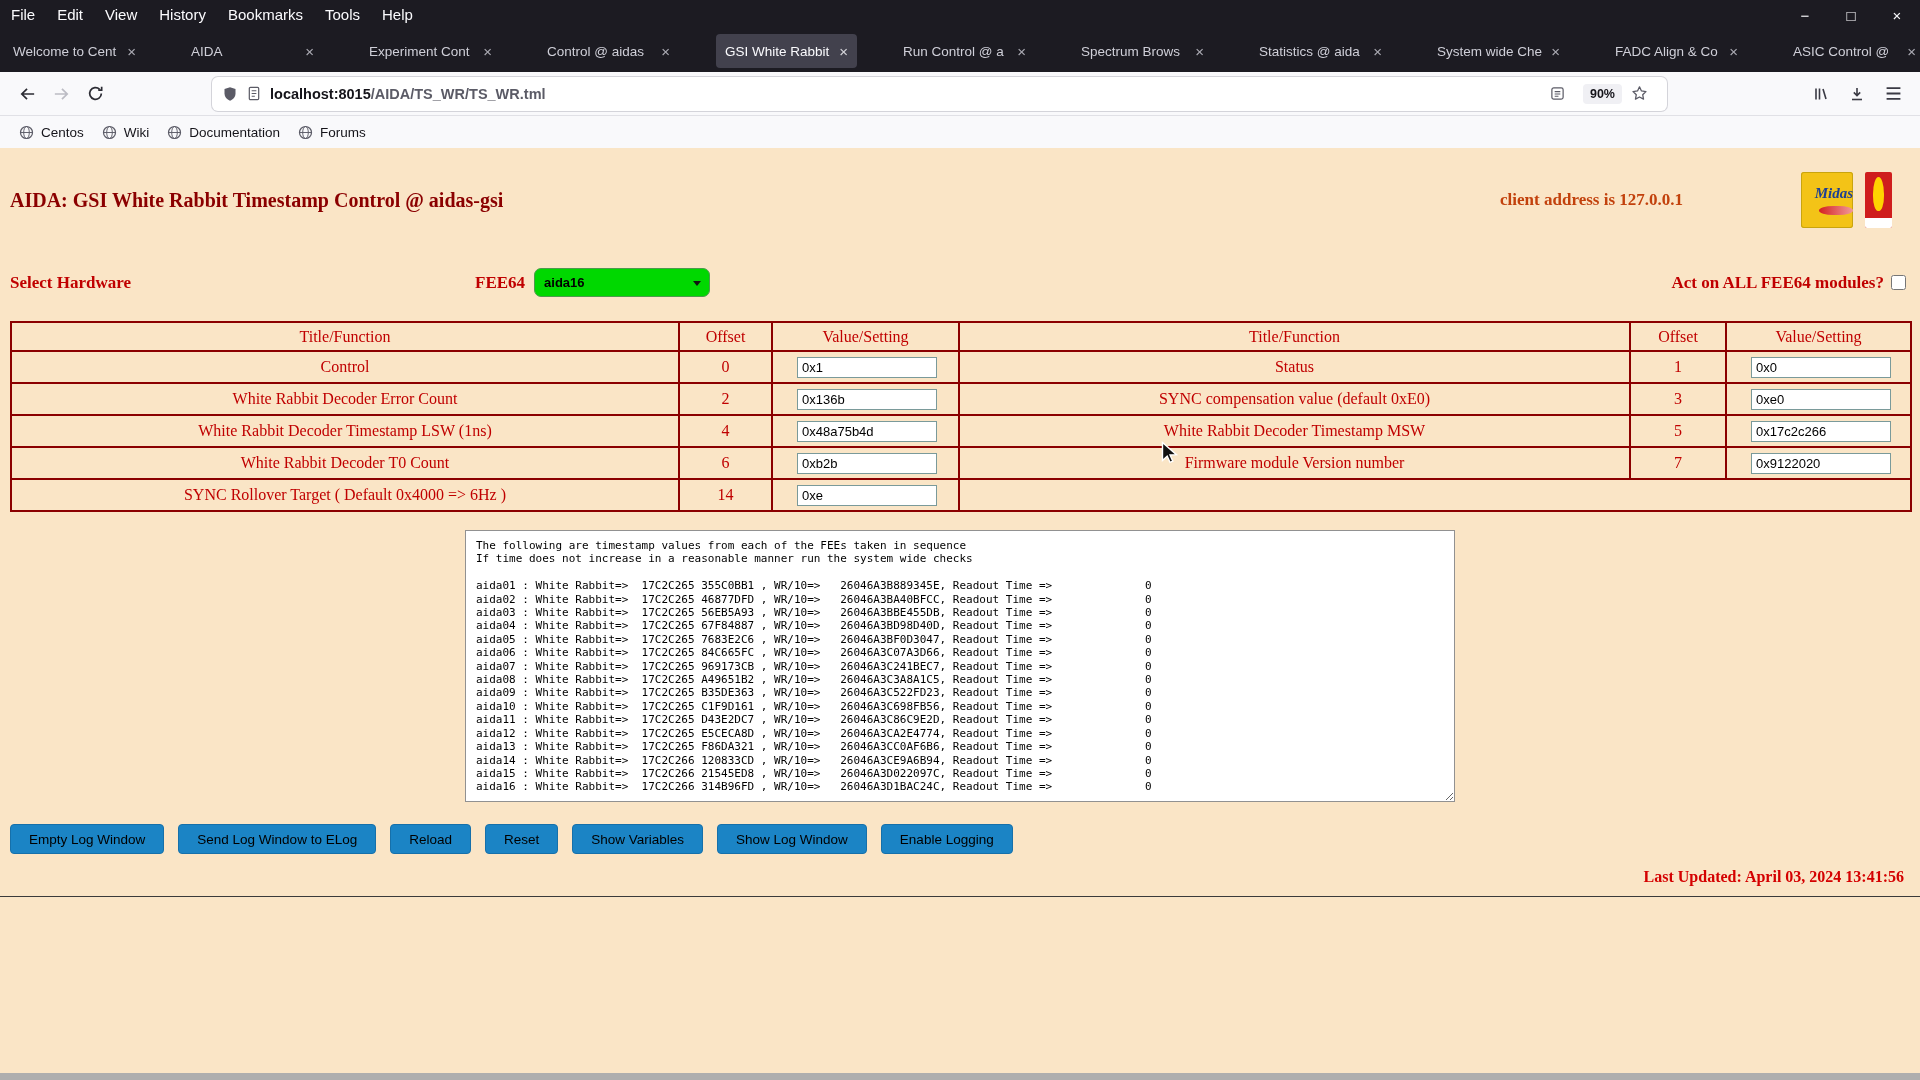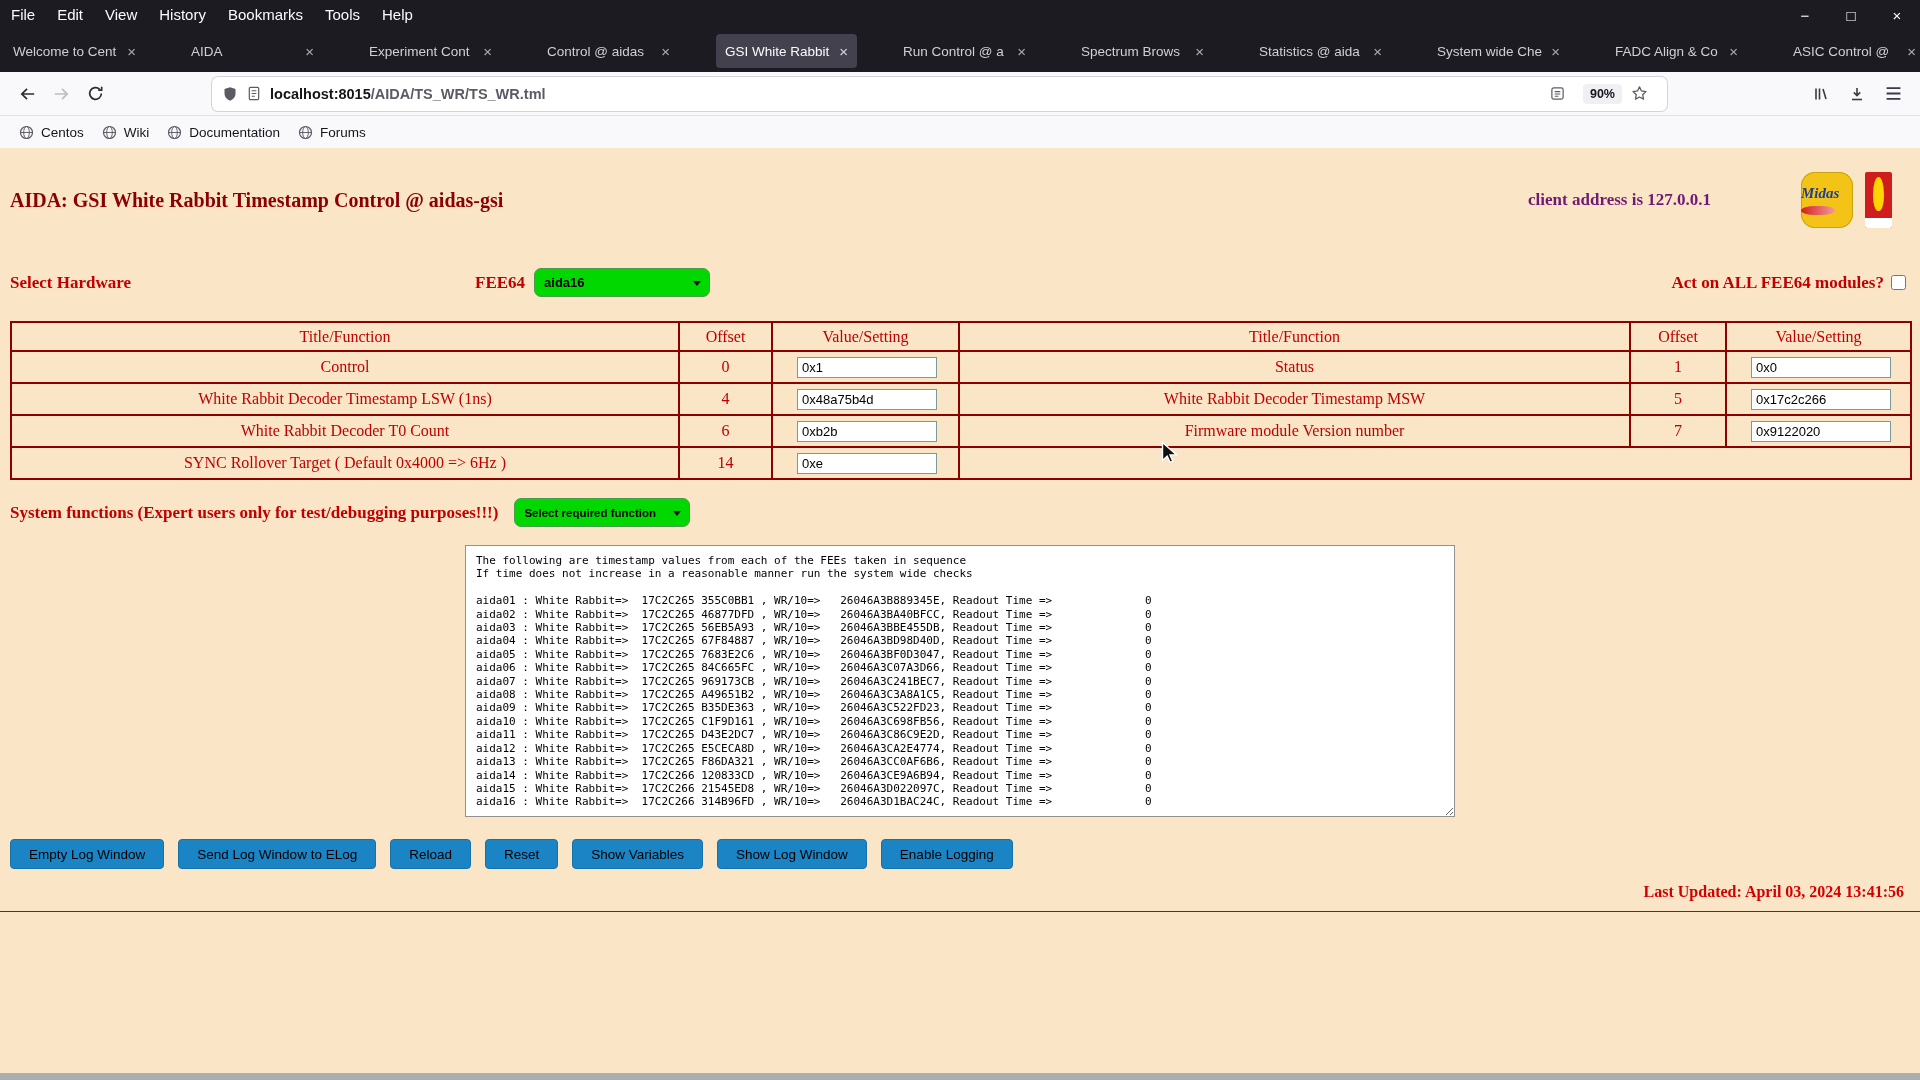--- a/index.html
+++ b/index.html
@@ -35,24 +35,24 @@
   .nav-right { margin-left:auto; display:flex; align-items:center; gap:2px; }
 
   .bmbar { height:32px; background:#f9f9fb; display:flex; align-items:center; padding:0 10px; font-size:13.5px; color:#15141a; }
   .bm-item { display:flex; align-items:center; gap:7px; padding:4px 9px; border-radius:4px; }
 
   
   .content { position:relative; height:926px; color:#C00000; font-family:"Liberation Serif", serif; }
 
   .page-header { display:flex; align-items:center; padding:24px 28px 0 10px; }
   .page-title { font-weight:bold; font-size:20px; color:#8B0000; }
-  .client-address { margin-left:auto; margin-right:90px; font-weight:bold; font-size:17px; color:#701a75; }
+  .client-address { margin-left:auto; margin-right:118px; font-weight:bold; font-size:17px; color:#c2410c; }
   .logos { display:flex; gap:12px; align-items:center; }
-  .logo-midas { width:52px; height:56px; background:#f3c317; border-radius:14px; box-shadow:0 0 0 1px #c9a40e inset;
-                display:flex; flex-direction:column; align-items:flex-start; justify-content:center; gap:4px; }
+  .logo-midas { width:52px; height:56px; background:#f3c317; border-radius:3px; box-shadow:0 0 0 1px #c9a40e inset;
+                display:flex; flex-direction:column; align-items:flex-end; justify-content:center; gap:4px; }
   .midas-m { font:italic bold 15px "Liberation Serif", serif; color:#1d3f94; }
   .midas-swoosh { width:34px; height:9px; border-radius:50%/60%; background:linear-gradient(90deg,#d42020,#f29a9a); }
   .logo-2 { width:27px; height:56px; background:#cf1d1d; border-radius:2px; position:relative; overflow:hidden; }
   .logo-2 .flame { position:absolute; left:8px; top:5px; width:11px; height:34px; background:#ffd400; border-radius:50% 50% 45% 45%; }
   .logo-2::after { content:""; position:absolute; left:0; bottom:0; width:100%; height:10px; background:#fff; }
 
   .hw-row { display:flex; align-items:center; margin:40px 14px 0 10px; }
   .lbl-bold-red { font-weight:bold; font-size:17px; color:#C00000; }
   .hw-fee { margin-left:344px; }
   .act-all { margin-left:auto; display:flex; align-items:center; gap:7px; }
@@ -315,20 +315,28 @@
     </tr>
     <tr>
       <td>Control</td>
       <td>0</td>
       <td class="t-value"><input class="val-input" value="0x1" style=""></td>
       <td>Status</td>
       <td>1</td>
       <td class="t-value"><input class="val-input" value="0x0" style=""></td>
     </tr>
     <tr>
+      <td>White Rabbit Decoder Error Count</td>
+      <td>2</td>
+      <td class="t-value"><input class="val-input" value="0x136b" style=""></td>
+      <td>SYNC compensation value (default 0xE0)</td>
+      <td>3</td>
+      <td class="t-value"><input class="val-input" value="0xe0" style=""></td>
+    </tr>
+    <tr>
       <td>White Rabbit Decoder Timestamp LSW (1ns)</td>
       <td>4</td>
       <td class="t-value"><input class="val-input" value="0x48a75b4d" style=""></td>
       <td>White Rabbit Decoder Timestamp MSW</td>
       <td>5</td>
       <td class="t-value"><input class="val-input" value="0x17c2c266" style=""></td>
     </tr>
     <tr>
       <td>White Rabbit Decoder T0 Count</td>
       <td>6</td>
@@ -339,27 +347,20 @@
     </tr>
     <tr>
       <td>SYNC Rollover Target ( Default 0x4000 =&gt; 6Hz )</td>
       <td>14</td>
       <td class="t-value"><input class="val-input" value="0xe" style=""></td>
       <td colspan="3"></td>
     </tr>
   </tbody>
     </table>
 
-  <div class="sys-row">
-    <span class="lbl-bold-red">System functions (Expert users only for test/debugging purposes!!!)</span>
-    <div class="gsel small">
-      <span class="gsel-label">Select required function</span>
-      <span class="gsel-arrow"></span>
-    </div>
-  </div>
 
   <textarea class="log-area" spellcheck="false" style="">The following are timestamp values from each of the FEEs taken in sequence
 If time does not increase in a reasonable manner run the system wide checks
 
 aida01 : White Rabbit=&gt;  17C2C265 355C0BB1 , WR/10=&gt;   26046A3B889345E, Readout Time =&gt;              0
 aida02 : White Rabbit=&gt;  17C2C265 46877DFD , WR/10=&gt;   26046A3BA40BFCC, Readout Time =&gt;              0
 aida03 : White Rabbit=&gt;  17C2C265 56EB5A93 , WR/10=&gt;   26046A3BBE455DB, Readout Time =&gt;              0
 aida04 : White Rabbit=&gt;  17C2C265 67F84887 , WR/10=&gt;   26046A3BD98D40D, Readout Time =&gt;              0
 aida05 : White Rabbit=&gt;  17C2C265 7683E2C6 , WR/10=&gt;   26046A3BF0D3047, Readout Time =&gt;              0
 aida06 : White Rabbit=&gt;  17C2C265 84C665FC , WR/10=&gt;   26046A3C07A3D66, Readout Time =&gt;              0

